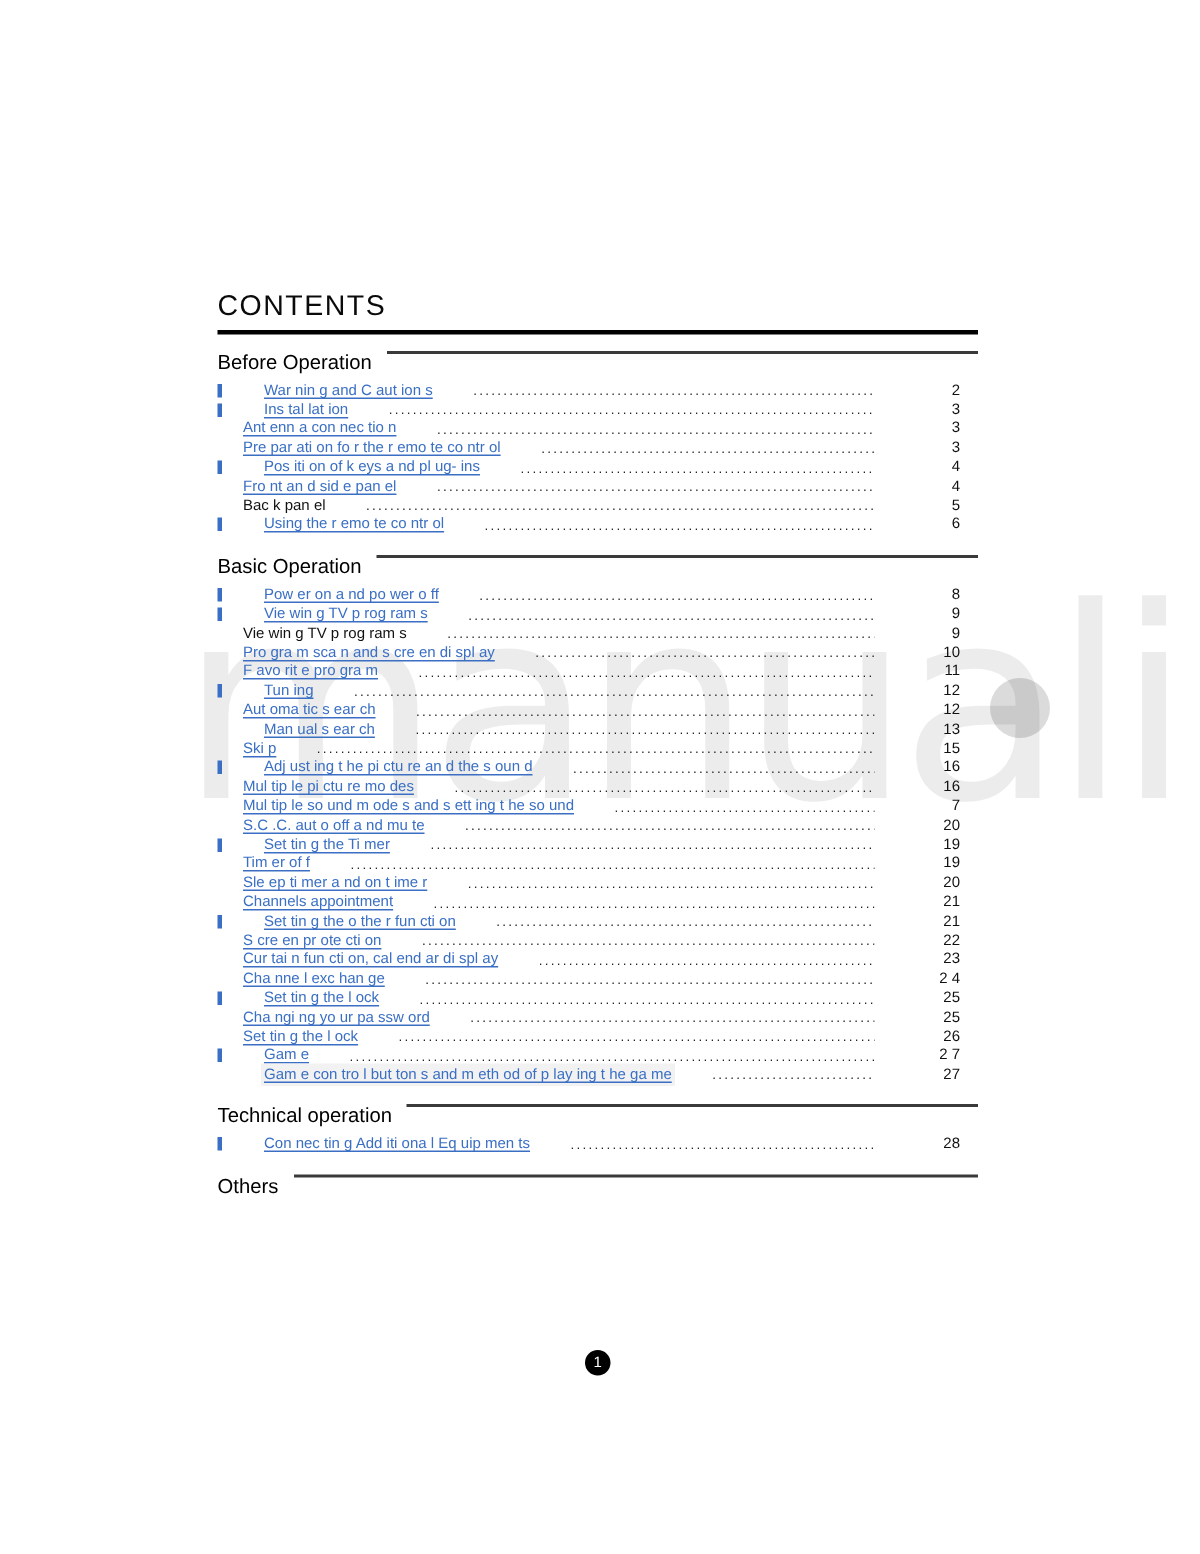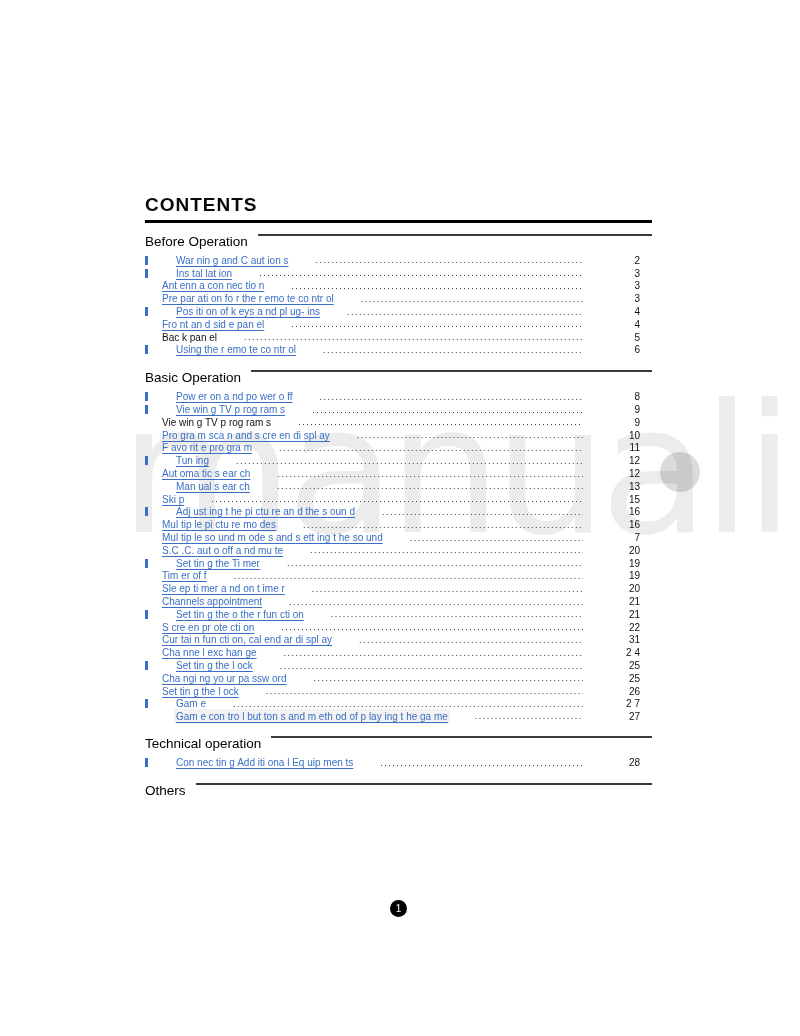--- a/index.html
+++ b/index.html
@@ -5,21 +5,21 @@
   html,body{margin:0;padding:0;background:#ffffff;}
   .page{position:relative;width:800px;height:1036px;background:#ffffff;overflow:hidden;
         font-family:"Liberation Sans",sans-serif;color:#111;}
   
   .watermark{position:absolute;left:120px;top:382px;font-size:178px;line-height:1;
              font-family:"DejaVu Sans",sans-serif;letter-spacing:-7px;color:#000;opacity:0.07;
              z-index:0;white-space:nowrap;user-select:none;}
   .wm-dot{position:absolute;left:660px;top:452px;width:40px;height:40px;border-radius:50%;
           background:#000;opacity:0.14;z-index:0;}
   .content{position:absolute;left:145px;top:194px;width:507px;z-index:1;}
-  .doc-title{font-size:19px;font-weight:700;letter-spacing:1px;color:#0a0a0a;margin:0 0 4px 0;}
+  .doc-title{font-size:19px;font-weight:400;letter-spacing:1px;color:#0a0a0a;margin:0 0 4px 0;}
   .title-rule{border-top:3px solid #000;height:0;margin-bottom:11px;}
   .section{margin-bottom:14px;}
   .sec-header{display:flex;align-items:flex-start;margin-bottom:5px;}
   .sec-title{font-size:13.5px;color:#000;white-space:nowrap;padding-right:10px;}
   .sec-line{flex:1;border-top:2px solid #3a3a3a;height:0;}
   .rows{padding-right:12px;}
   .row{display:flex;align-items:center;height:12.8px;font-size:10px;gap:24px;}
   .row.lvl1{padding-left:17px;}
   .row.lvl2{padding-left:31px;}
   .row.small{font-size:10px;height:12px;}
@@ -202,21 +202,21 @@
               <span class="pg">21</span>
             </div>
             <div class="row lvl1">
               <span class="label link">S cre en pr ote cti on</span>
               <span class="dots"></span>
               <span class="pg">22</span>
             </div>
             <div class="row lvl1">
               <span class="label link">Cur tai n fun cti on, cal end ar di spl ay</span>
               <span class="dots"></span>
-              <span class="pg">31</span>
+              <span class="pg">23</span>
             </div>
             <div class="row lvl1">
               <span class="label link">Cha nne l exc han ge</span>
               <span class="dots"></span>
               <span class="pg">2 4</span>
             </div>
             <div class="row lvl0">
               <span class="bar"></span>
               <span class="label link">Set tin g the l ock</span>
               <span class="dots"></span>

